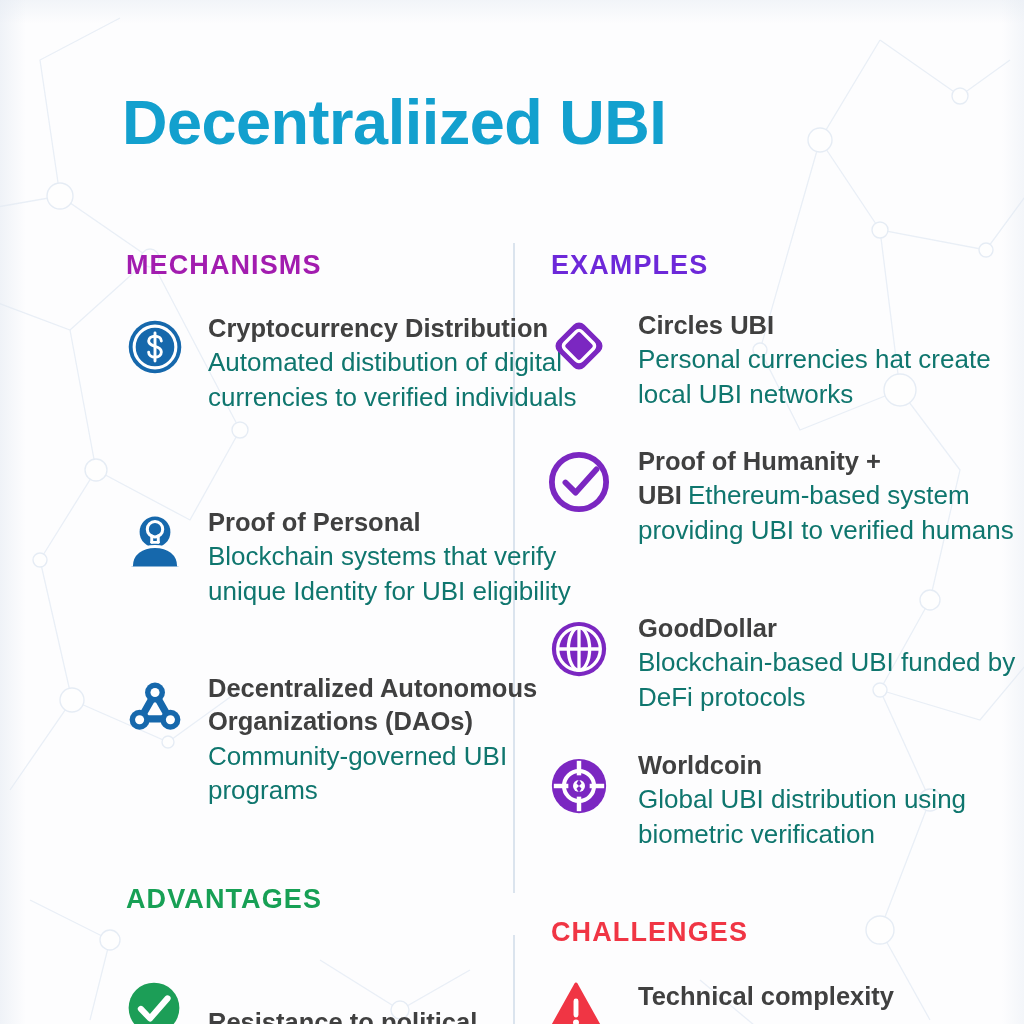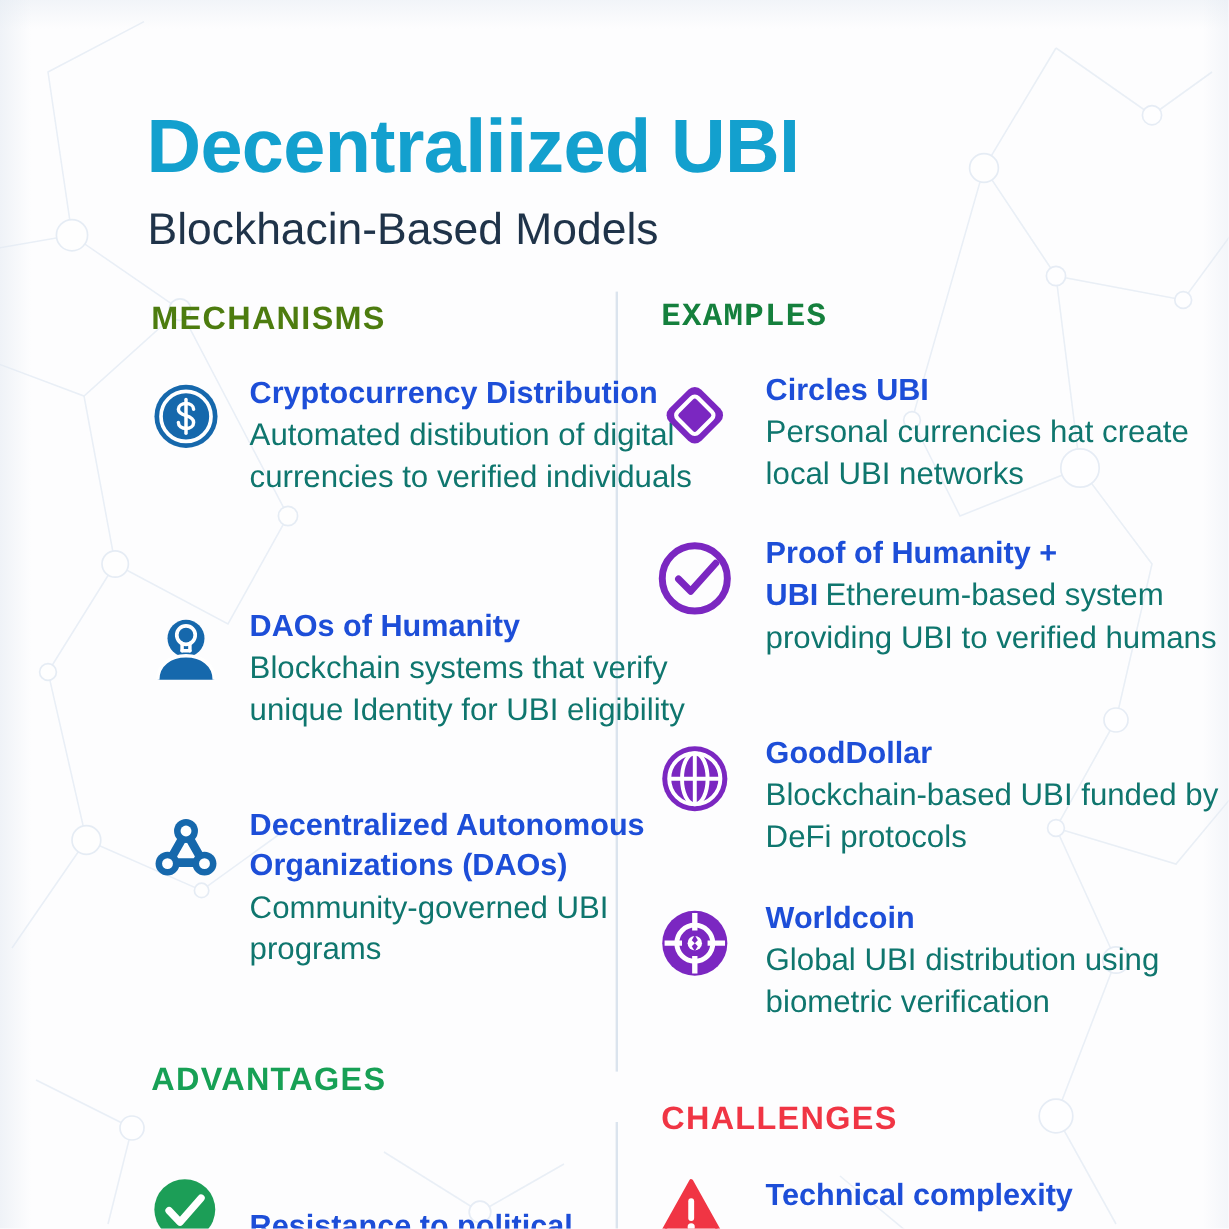--- a/index.html
+++ b/index.html
@@ -89,42 +89,42 @@
     height: 89px;
     background: #dbe4ee;
   }
 
   .section-head {
     position: absolute;
     font-size: 27px;
     font-weight: bold;
     letter-spacing: 1.1px;
   }
-  .sh-mechanisms { left: 126px; top: 250px; color: #4d7c0f; }
-  .sh-examples   { left: 551px; top: 250px; color: #15803d; font-family: Liberation Mono, monospace; }
+  .sh-mechanisms { left: 126px; top: 250px; color: #a21caf; }
+  .sh-examples   { left: 551px; top: 250px; color: #6d28d9; }
   .sh-advantages { left: 126px; top: 884px; color: #17A055; }
   .sh-challenges { left: 551px; top: 917px; color: #F03544; }
 
   
   .item {
     position: absolute;
     display: block;
   }
   .item .icon {
     position: absolute;
     left: 0;
     top: 0;
   }
   .item .body {
     position: absolute;
   }
   .item-title {
     font-size: 25.5px;
     font-weight: bold;
-    color: #1d4ed8;
+    color: #404040;
     line-height: 1.31;
     margin: 0;
   }
   .item-desc {
     font-size: 26px;
     font-weight: normal;
     color: #0f766e;
     line-height: 1.33;
     margin: 0;
   }
@@ -203,21 +203,20 @@
       <circle cx="960" cy="96" r="8"></circle>
       <circle cx="986" cy="250" r="7"></circle>
     </g>
   </svg>
 
   <div id="edge-shade"></div>
 
   <div id="content">
 
     <h1 class="title">Decentraliized UBI</h1>
-    <h2 class="subtitle">Blockhacin-Based Models</h2>
 
     <div class="divider"></div>
     <div class="divider-2"></div>
 
     <div class="section-head sh-mechanisms">MECHANISMS</div>
 
     <div class="item L" id="item-crypto">
       <span class="icon">
         <svg viewBox="0 0 64 64" width="58" height="58" xmlns="http://www.w3.org/2000/svg">
           <circle cx="32" cy="32" r="29" fill="#1668AC"></circle>
@@ -238,21 +237,21 @@
         <svg viewBox="0 0 64 64" width="58" height="58" xmlns="http://www.w3.org/2000/svg">
           <circle cx="32" cy="22" r="17" fill="#1668AC"></circle>
           <path d="M6 60c0-13.8 11.6-22 26-22s26 8.2 26 22z" fill="#1668AC"></path>
           <path d="M6 60c0-13.8 11.6-22 26-22s26 8.2 26 22" fill="none" stroke="#ffffff" stroke-width="3.2"></path>
           <circle cx="32" cy="19" r="8.5" fill="none" stroke="#ffffff" stroke-width="3.4"></circle>
           <path d="M28.4 26.5 V33.5 M35.6 26.5 V33.5" stroke="#ffffff" stroke-width="3.2" stroke-linecap="round"></path>
           <path d="M28.4 33.5 H35.6" stroke="#ffffff" stroke-width="3.2" stroke-linecap="round"></path>
         </svg>
       </span>
       <div class="body">
-        <div class="item-title">DAOs of Humanity</div>
+        <div class="item-title">Proof of Personal</div>
         <div class="item-desc">Blockchain systems that verify unique Identity for UBI eligibility</div>
       </div>
     </div>
 
     <div class="item L" id="item-dao">
       <span class="icon">
         <svg viewBox="0 0 64 64" width="58" height="58" xmlns="http://www.w3.org/2000/svg">
           <g stroke="#1668AC" stroke-width="8" stroke-linecap="round" fill="none">
             <path d="M32 17 L16 45"></path>
             <path d="M32 17 L48 45"></path>

